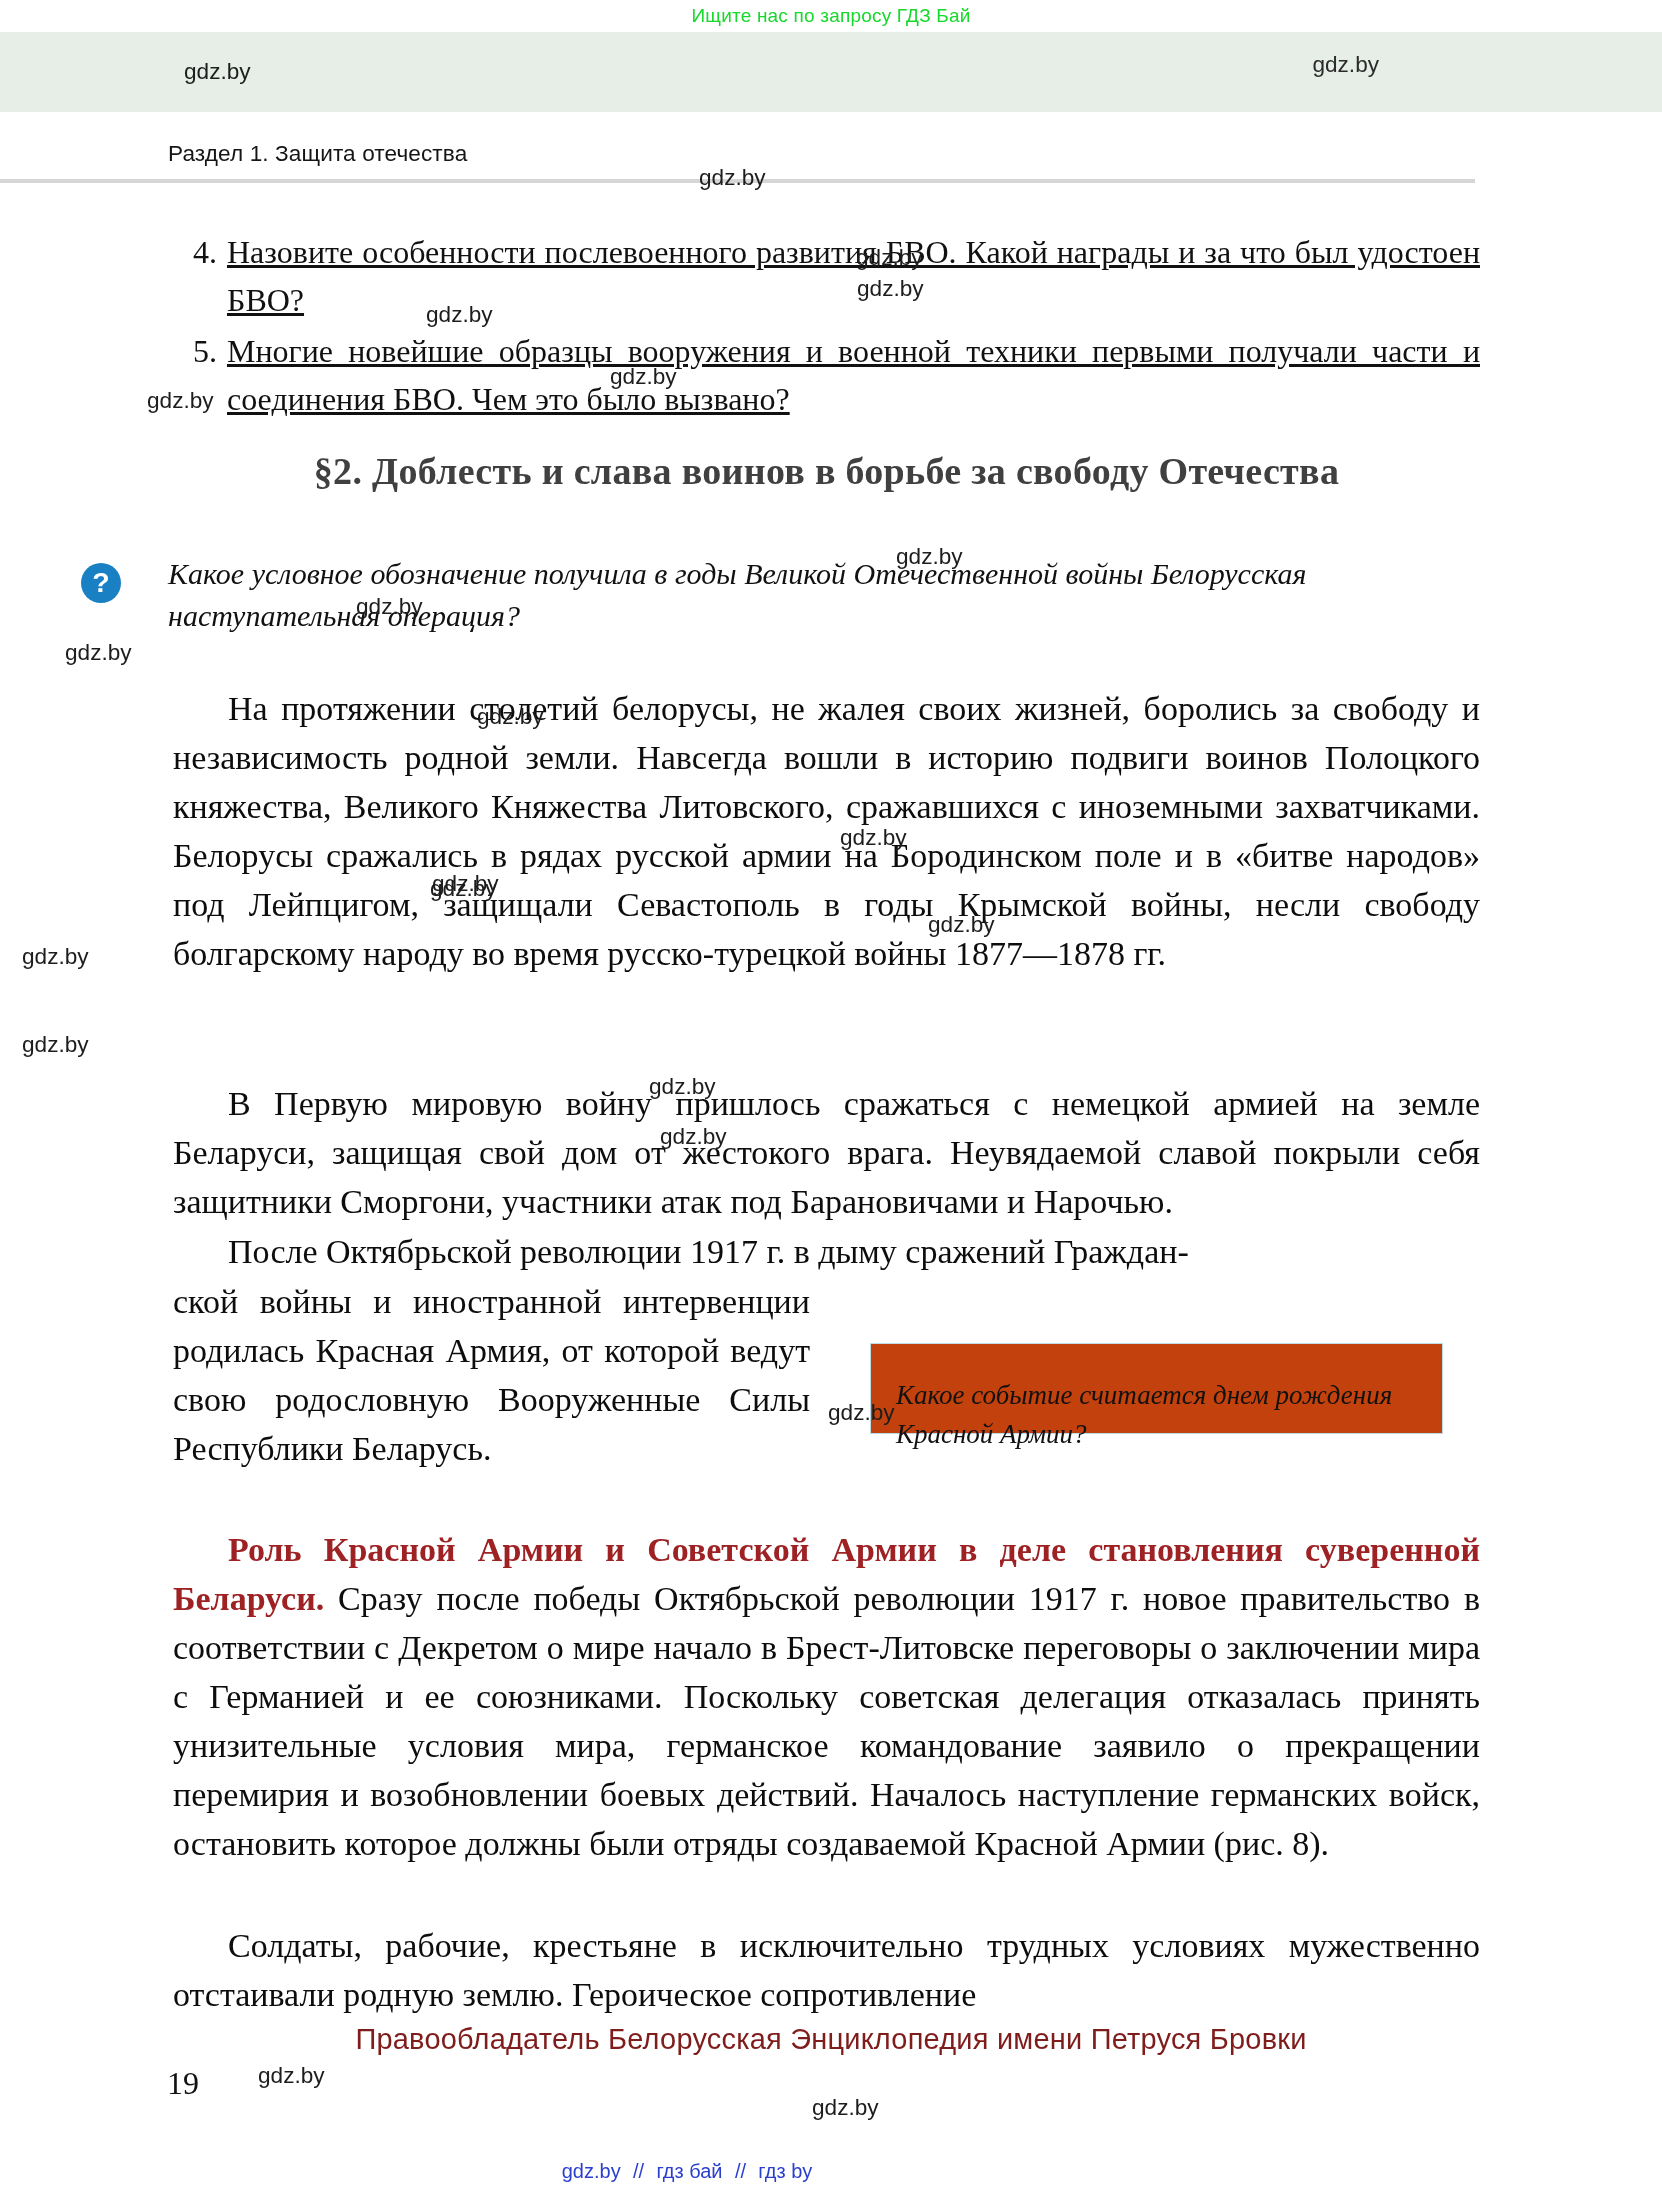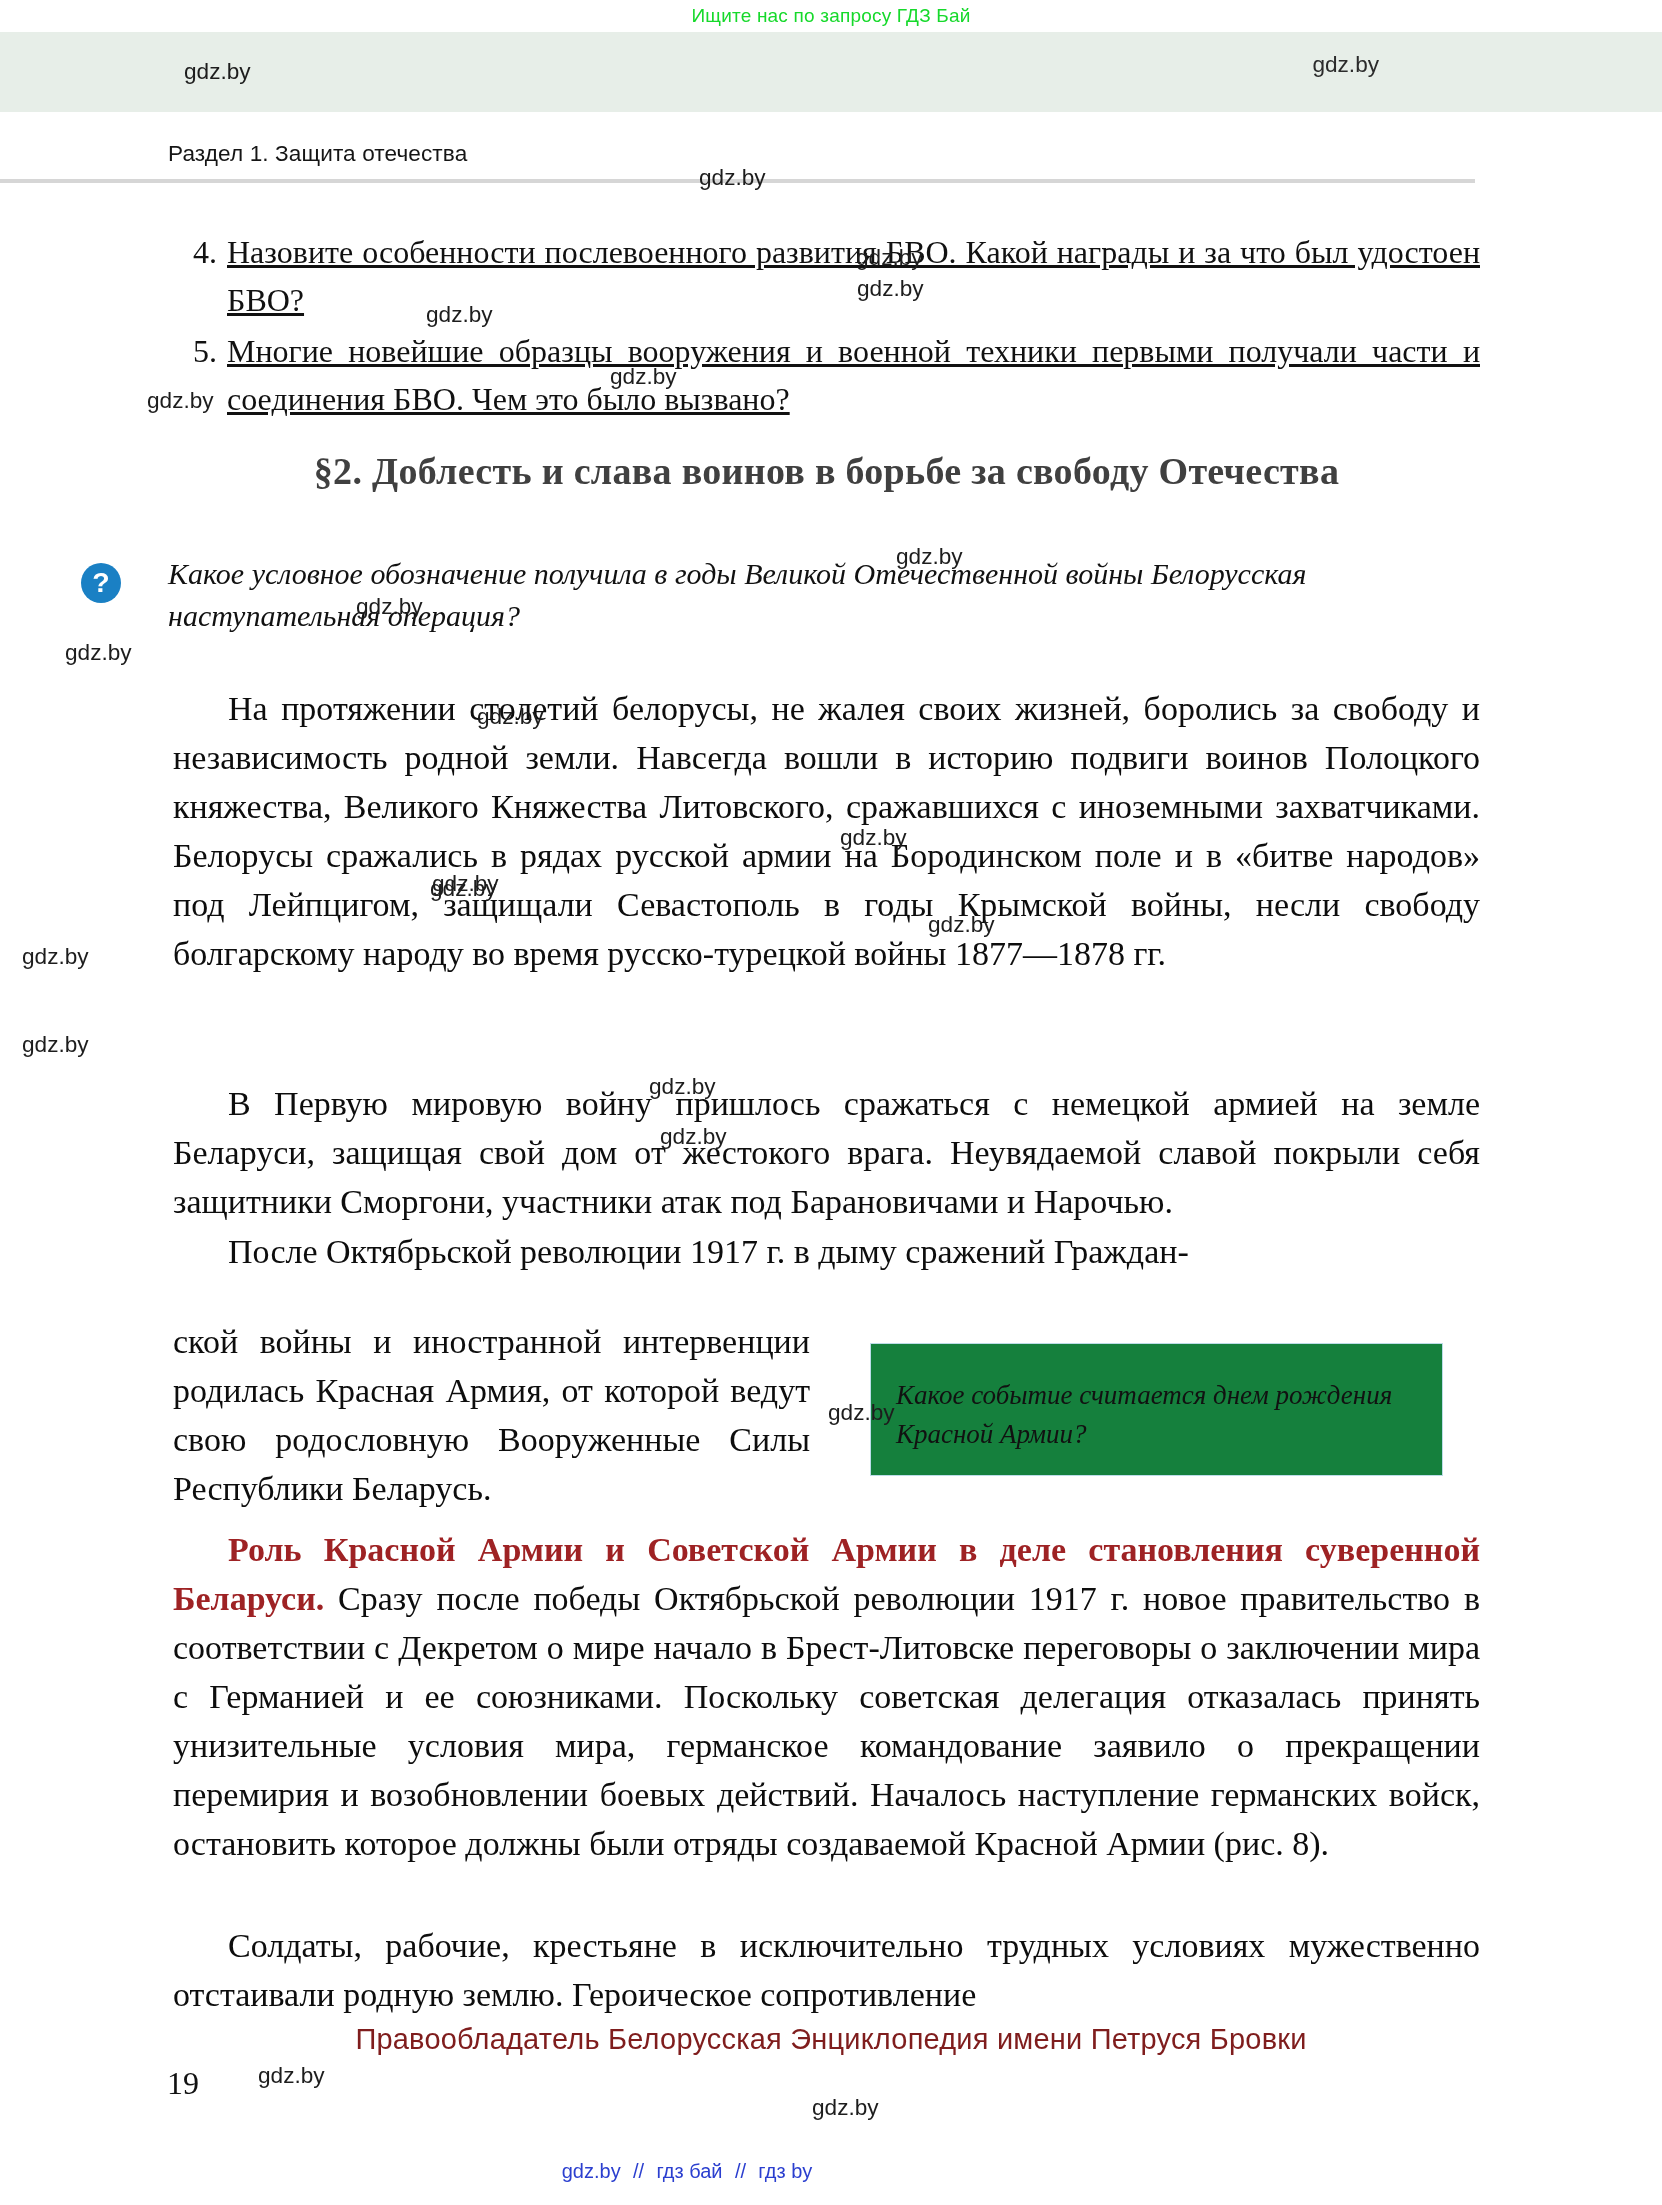--- a/index.html
+++ b/index.html
@@ -159,37 +159,37 @@
   .body-col p { margin: 0; text-indent: 55px; }
 
   .p1 { top: 684px; }
   .p2 { top: 1079px; }
   .p3 { top: 1227px; }
 
   
   .p3-narrow {
     position: absolute;
     left: 173px;
-    top: 1317px;
+    top: 1277px;
     width: 637px;
     font-family: "Liberation Serif", serif;
     font-size: 34px;
     line-height: 49px;
     color: #0d0d0d;
     text-align: justify;
   }
 
   
   .blue-box {
     position: absolute;
     top: 1343px;
     left: 870px;
     width: 573px;
-    height: 133px;
-    background: #15803d;
+    height: 91px;
+    background: #c2410c;
     border: 1.7px solid #bcdce8;
     box-sizing: border-box;
   }
   .blue-box-text {
     padding: 32px 25px 0 25px;
     font-family: "Liberation Serif", serif;
     font-style: italic;
     font-size: 27px;
     line-height: 39px;
     color: #111;

